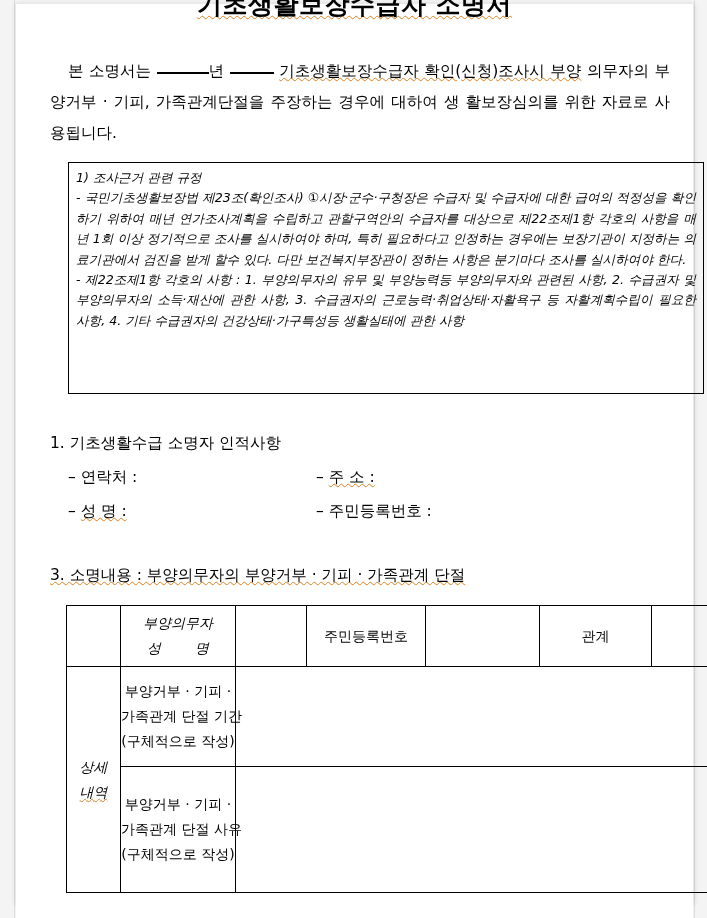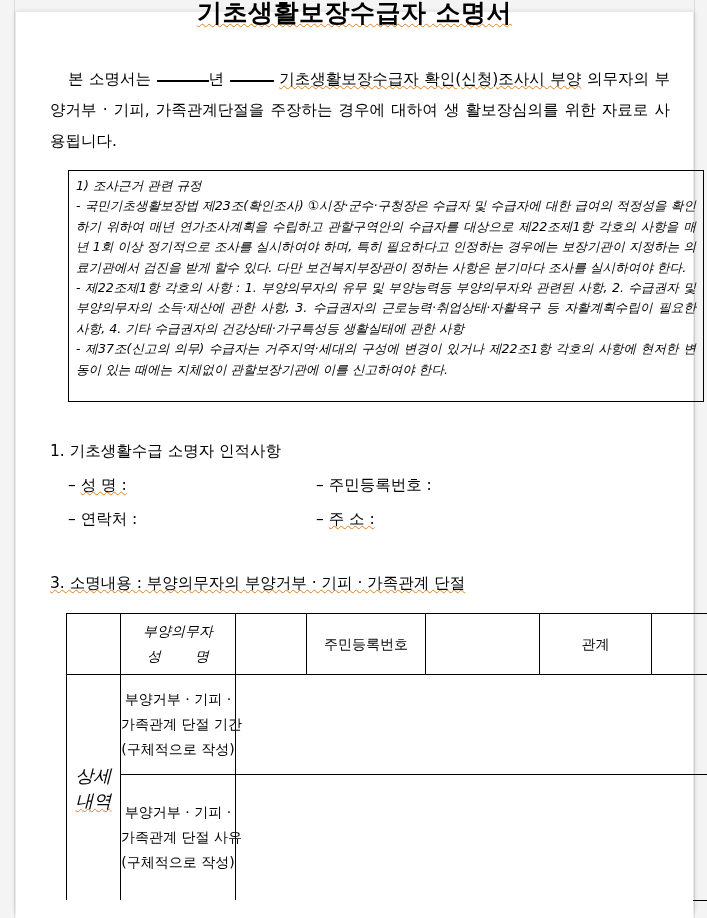--- a/index.html
+++ b/index.html
@@ -20,21 +20,21 @@
   #viewport {
     position: relative;
     width: 707px;
     height: 918px;
     background: #f4f4f4;
     overflow: hidden;
   }
   #paper {
     position: absolute;
     left: 16px;
-    top: 12px;
+    top: 4px;
     width: 677px;
     height: 900px;
     background: #ffffff;
     box-shadow: 0 0 0 1px #e9e9e9, 2px 0 5px rgba(0,0,0,0.10), -2px 0 5px rgba(0,0,0,0.06);
   }
   
   #edge-left, #edge-right {
     position: absolute;
     top: 0;
     width: 1px;
@@ -174,21 +174,21 @@
   td.c4 { width: 113px; }
   td.c5 { width: 111px; }
   td.c6 { width: 59px;  }
 
   .hdr-row td { height: 60px; }
   .data-row-1 td { height: 99px; }
   .data-row-2 td { height: 125px; }
 
   .stack { display:block;font-style:italic; }
   .name-gap { display:inline-block; width: 34px; }
-  .vert-label { font-size: 18px; line-height: 25px; }
+  .vert-label { font-size: 14px; line-height: 25px; }
 
   .cell-detail {
     font-size: 13.5px;
     line-height: 33px;
   }
   .cell-detail .l { display:block; white-space: nowrap; }
 
   
   .w { 
     text-decoration: underline;
@@ -230,40 +230,39 @@
         <span class="blank-line blank-mo"></span>
         <span class="w">기초생활보장수급자 확인(신청)조사시 부양</span>
         <span>의무자의 부양거부 · 기피, 가족관계단절을 주장하는 경우에 대하여 생</span>
         <span>활보장심의를 위한 자료로 사용됩니다.</span>
       </div>
 
       <div class="reg-box">
         <div class="reg-line first">1) 조사근거 관련 규정</div>
         <div class="reg-line">- 국민기초생활보장법 제23조(확인조사) ①시장·군수·구청장은 수급자 및 수급자에 대한 급여의 적정성을 확인하기 위하여 매년 연가조사계획을 수립하고 관할구역안의 수급자를 대상으로 제22조제1항 각호의 사항을 매년 1회 이상 정기적으로 조사를 실시하여야 하며, 특히 필요하다고 인정하는 경우에는 보장기관이 지정하는 의료기관에서 검진을 받게 할수 있다. 다만 보건복지부장관이 정하는 사항은 분기마다 조사를 실시하여야 한다.</div>
         <div class="reg-line">- 제22조제1항 각호의 사항 : 1. 부양의무자의 유무 및 부양능력등 부양의무자와 관련된 사항, 2. 수급권자 및 부양의무자의 소득·재산에 관한 사항, 3. 수급권자의 근로능력·취업상태·자활욕구 등 자활계획수립이 필요한 사항, 4. 기타 수급권자의 건강상태·가구특성등 생활실태에 관한 사항</div>
-        <div class="reg-line">- 제37조(신고의 의무) 수급자는 거주지역·세대의 구성에 변경이 있거나 제22조1항 각호의 사항에 현저한 변동이 있는 때에는 지체없이 관할보장기관에 이를 신고하여야 한다.</div>
       </div>
 
       <div class="sec1-head">1. 기초생활수급 소명자 인적사항</div>
 
       <div class="sec1-grid">
+        <div class="sec1-row">
+          <span class="sec1-left"><span>–</span>
+            <span>연락처 :</span>
+          </span>
+          <span class="sec1-right"><span>–</span>
+            <span class="w">주   소 :</span>
+          </span>
+        </div>
         <div class="sec1-row">
           <span class="sec1-left"><span>–</span>
             <span class="w">성    명 :</span>
           </span>
           <span class="sec1-right"><span>–</span>
             <span>주민등록번호 :</span>
-          </span>
-        </div>
-        <div class="sec1-row">
-          <span class="sec1-left"><span>–</span>
-            <span>연락처 :</span>
-          </span>
-          <span class="sec1-right"><span>–</span>
-            <span class="w">주   소 :</span>
           </span>
         </div>
       </div>
 
       <div class="sec2-head"><span class="w">3. 소명내용 : 부양의무자의 부양거부 · 기피 · 가족관계 단절</span></div>
 
       <table class="main-table">
         <tbody>
           <tr class="hdr-row">
             <td class="c0"></td>

